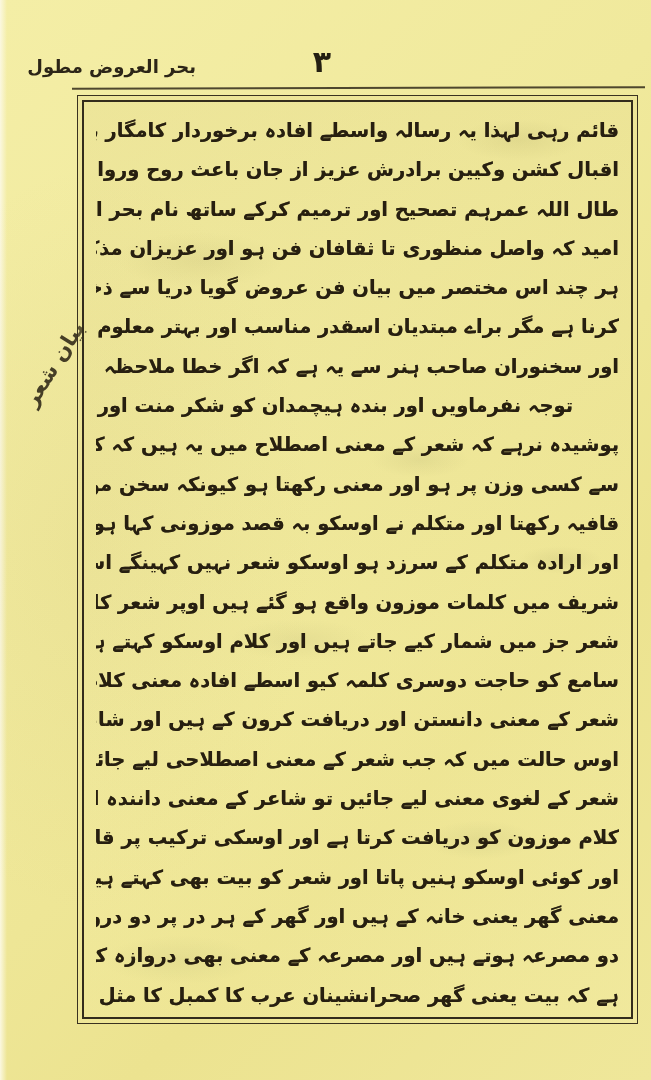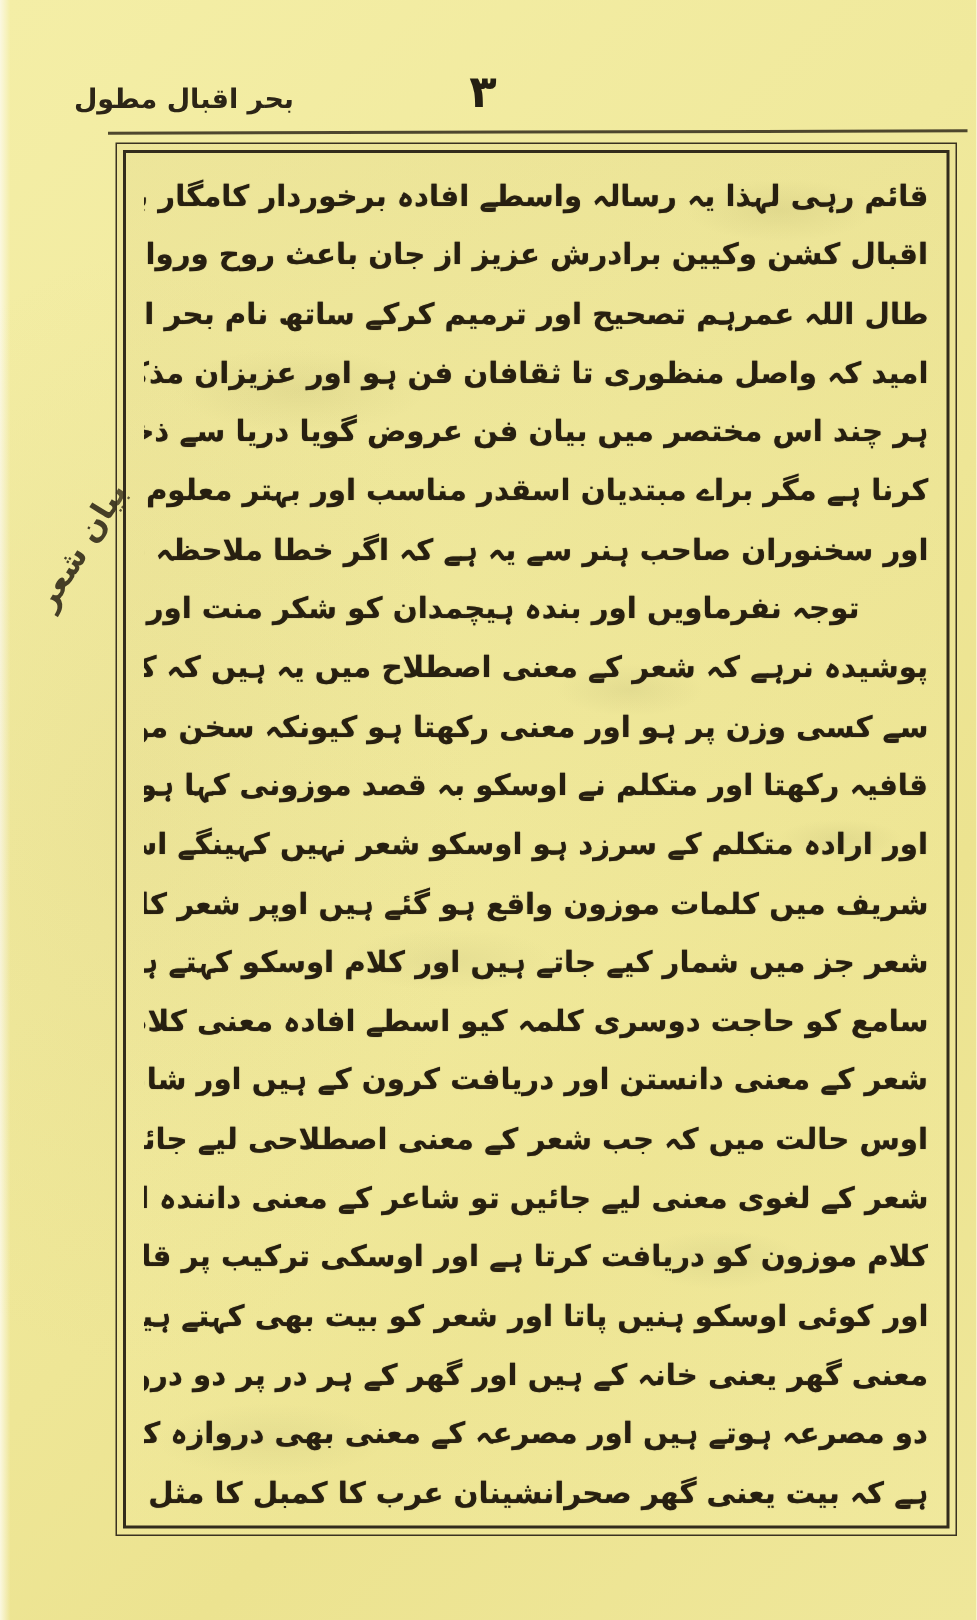--- a/index.html
+++ b/index.html
@@ -83,21 +83,21 @@
     padding:0 46px;
   }
 </style>
 </head>
 <body>
 
 <div class="page">
   <div class="scan-edge"></div>
   <div class="paper-texture"></div>
 
-  <div class="header-title" dir="rtl">بحر اقبال مطول</div>
+  <div class="header-title" dir="rtl">بحر العروض مطول</div>
 
   <div class="header-rule"></div>
 
   <div class="page-number">٣</div>
 
   <div class="margin-note" dir="rtl">بیان شعر</div>
 
   <div class="frame">
     <div class="frame-inner">
       <div class="text-block" dir="rtl">

